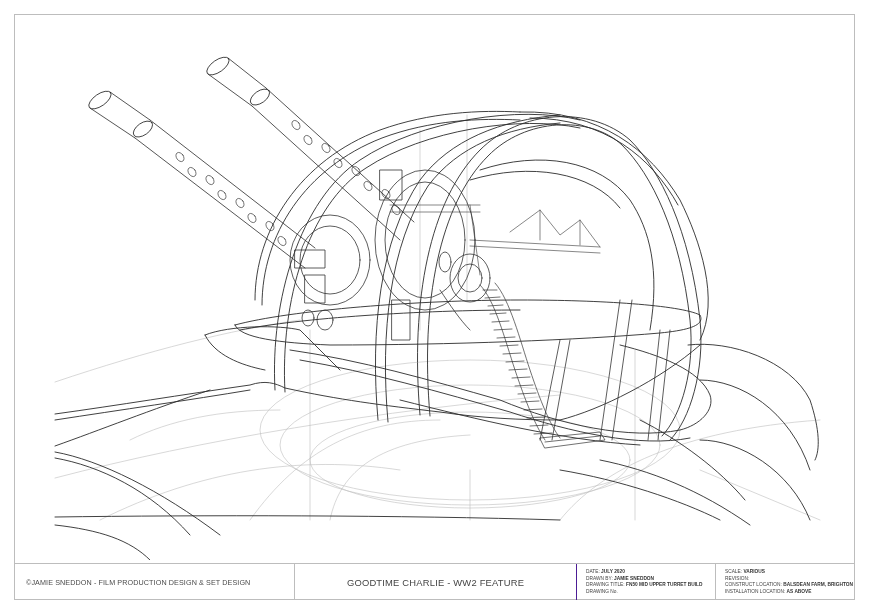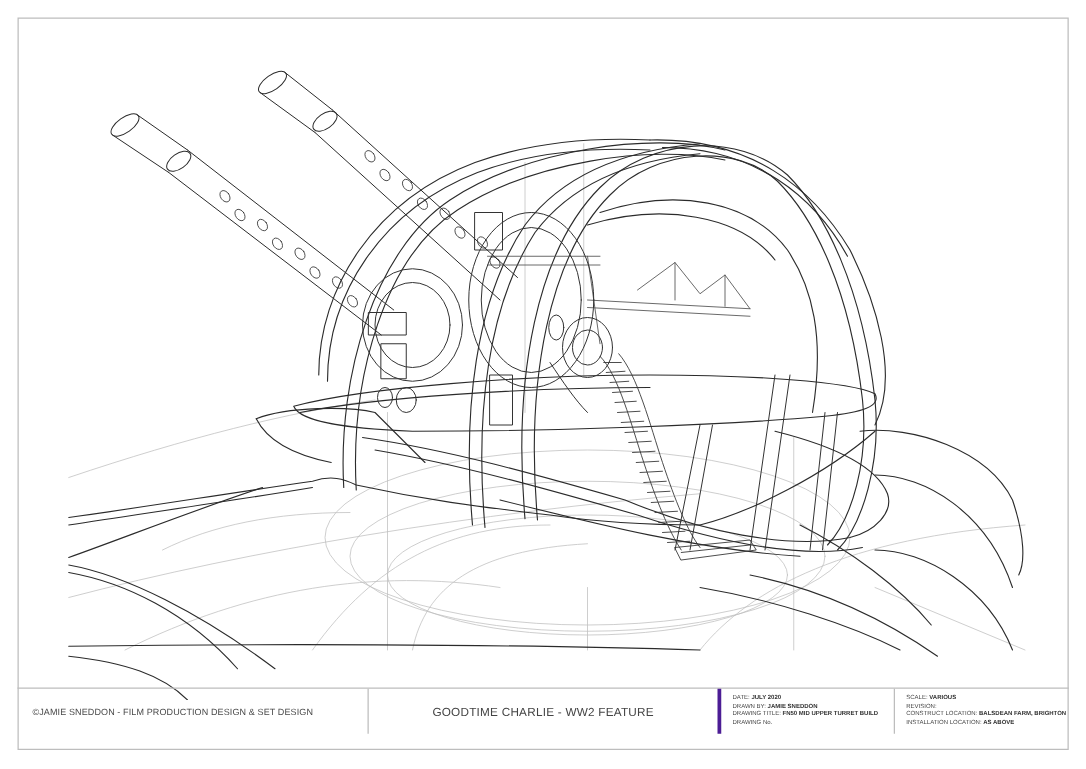--- a/index.html
+++ b/index.html
@@ -1,22 +1,22 @@
 <!DOCTYPE html>
 <html><head>
 <meta charset="utf-8">
 <style>
   html, body { margin: 0; padding: 0; background: #ffffff; }
   body { width: 869px; height: 615px; position: relative; overflow: hidden; font-family: "Liberation Sans", "DejaVu Sans", sans-serif; }
   .sheet-frame { position: absolute; left: 14px; top: 14px; width: 841px; height: 586px; border: 1px solid #bdbdbd; box-sizing: border-box; }
   .drawing { position: absolute; left: 0; top: 0; width: 869px; height: 560px; }
-  .title-block { position: absolute; left: 14px; top: 550px; width: 841px; height: 37px; border-top: 1px solid #bdbdbd; box-sizing: border-box; display: flex; }
+  .title-block { position: absolute; left: 14px; top: 563px; width: 841px; height: 37px; border-top: 1px solid #bdbdbd; box-sizing: border-box; display: flex; }
   .tb-cell { height: 100%; box-sizing: border-box; display: flex; align-items: center; }
   .tb-copyright { width: 281px; border-right: 1px solid #bdbdbd; padding-left: 12px; font-size: 7.2px; color: #4a4a4a; letter-spacing: 0.1px; }
-  .tb-project { width: 282px; border-right: 3px solid #4c1d95; justify-content: center; font-size: 9.4px; color: #444; letter-spacing: 0.2px; }
+  .tb-project { width: 282px; border-right: 1px solid #4c1d95; justify-content: center; font-size: 9.4px; color: #444; letter-spacing: 0.2px; }
   .tb-info { width: 139px; border-right: 1px solid #bdbdbd; padding-left: 9px; }
   .tb-meta { flex: 1; padding-left: 9px; }
   .tb-lines { display: flex; flex-direction: column; gap: 0.5px; font-size: 4.8px; line-height: 6px; color: #444; white-space: nowrap; }
   .tb-lines b { font-weight: bold; color: #333; }
 </style>
 </head>
 <body>
 
 <div class="sheet-frame"></div>
 

